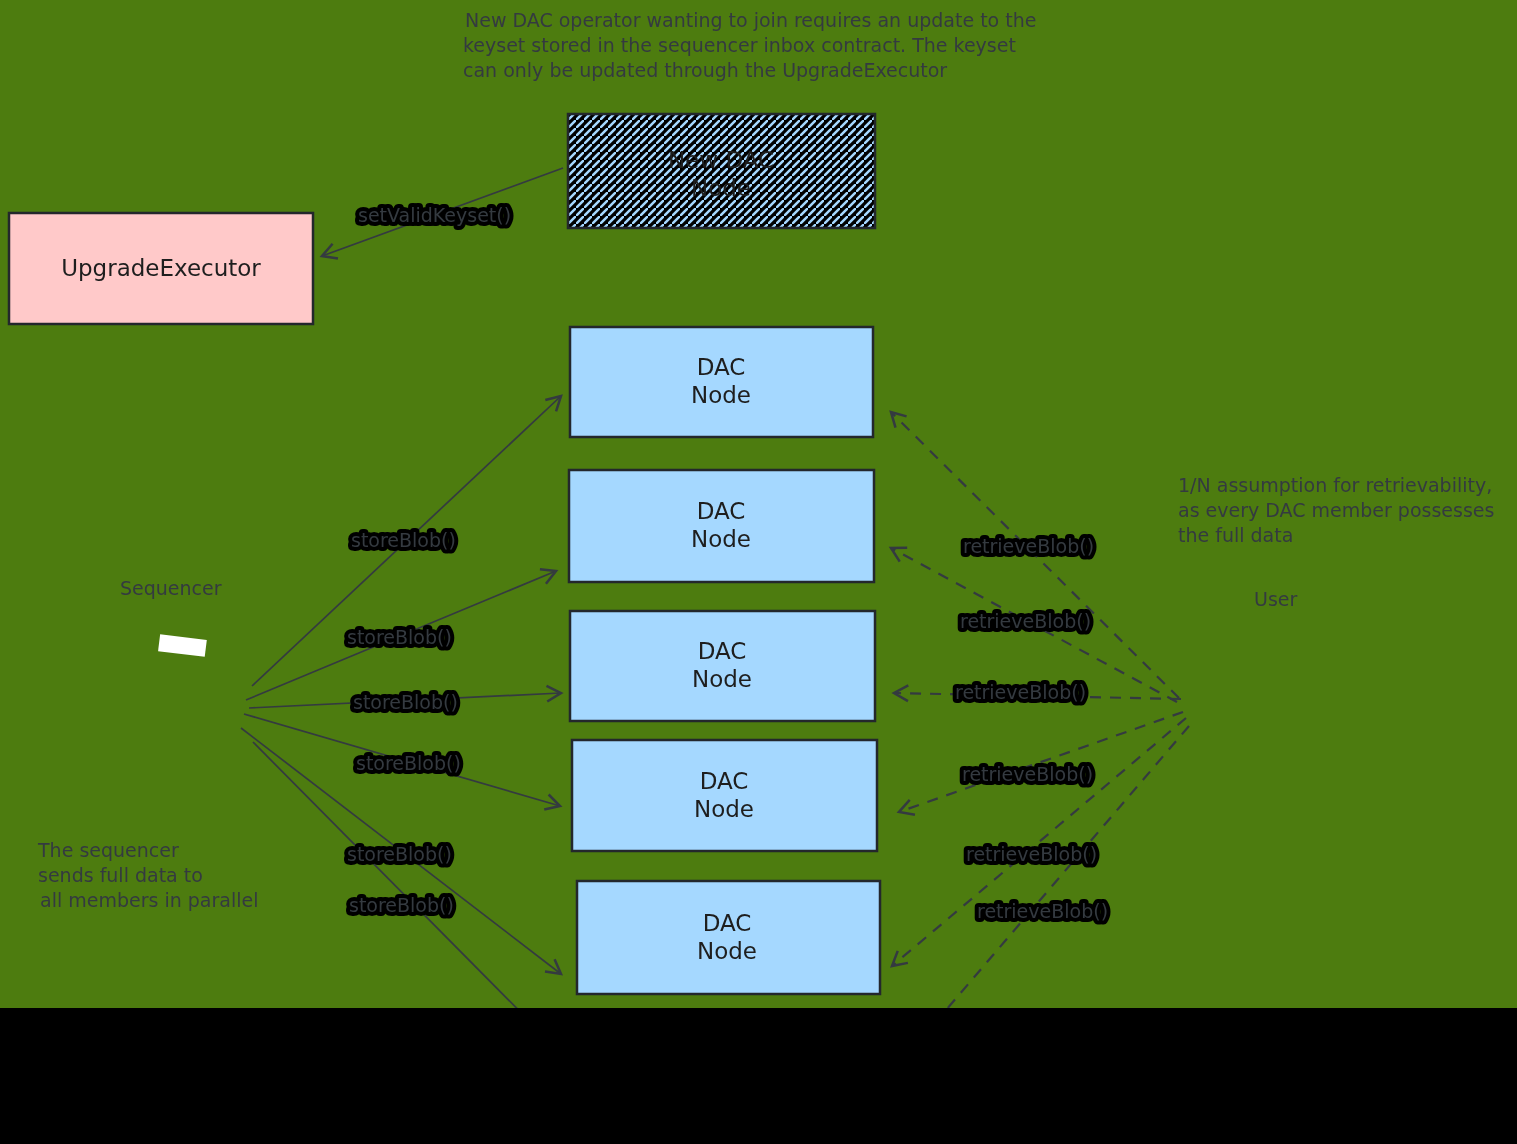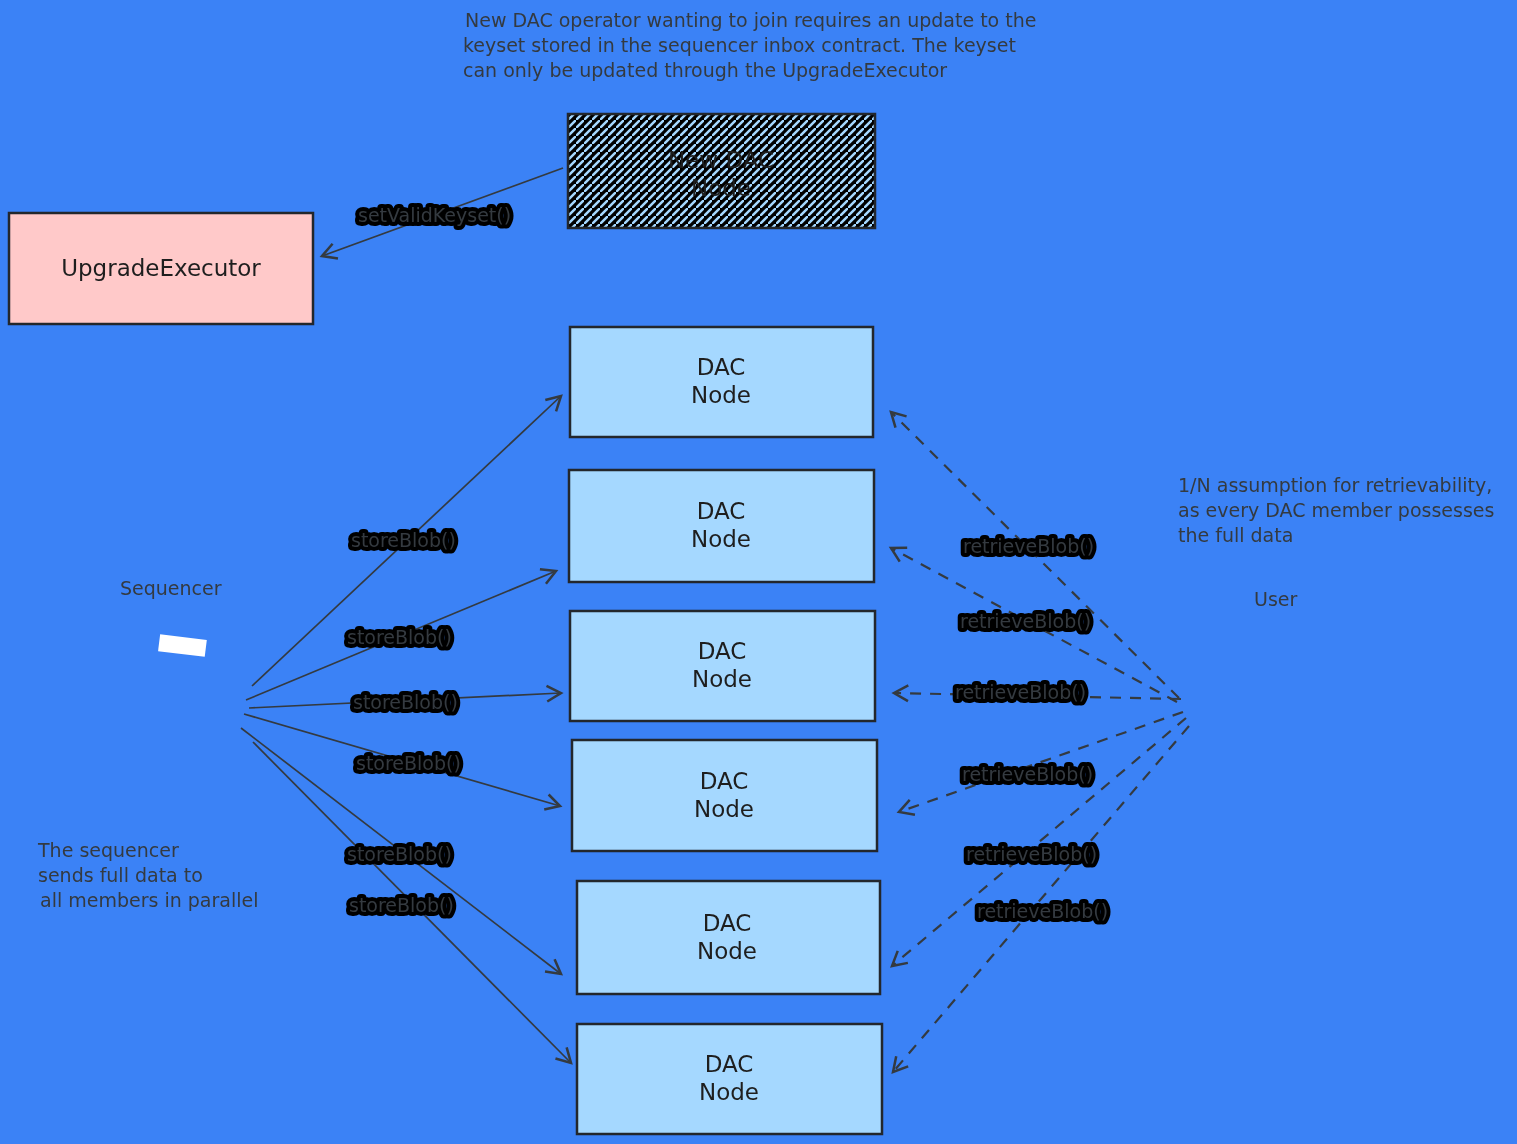--- a/index.html
+++ b/index.html
@@ -1,20 +1,20 @@
 <!DOCTYPE html>
 <html><head>
 <meta charset="utf-8">
 <style>
   html, body { margin: 0; padding: 0; background: #000; }
   #canvas-wrap {
     position: relative;
     width: 1517px;
-    height: 1144px;
-    background: #3b82f6;
+    height: 1008px;
+    background: #4d7c0f;
     overflow: hidden;
     font-family: "DejaVu Sans", sans-serif;
   }
   svg text {
     font-family: "DejaVu Sans", sans-serif;
   }
   .hand {
     fill: #343a40;
     font-size: 19px;
   }

